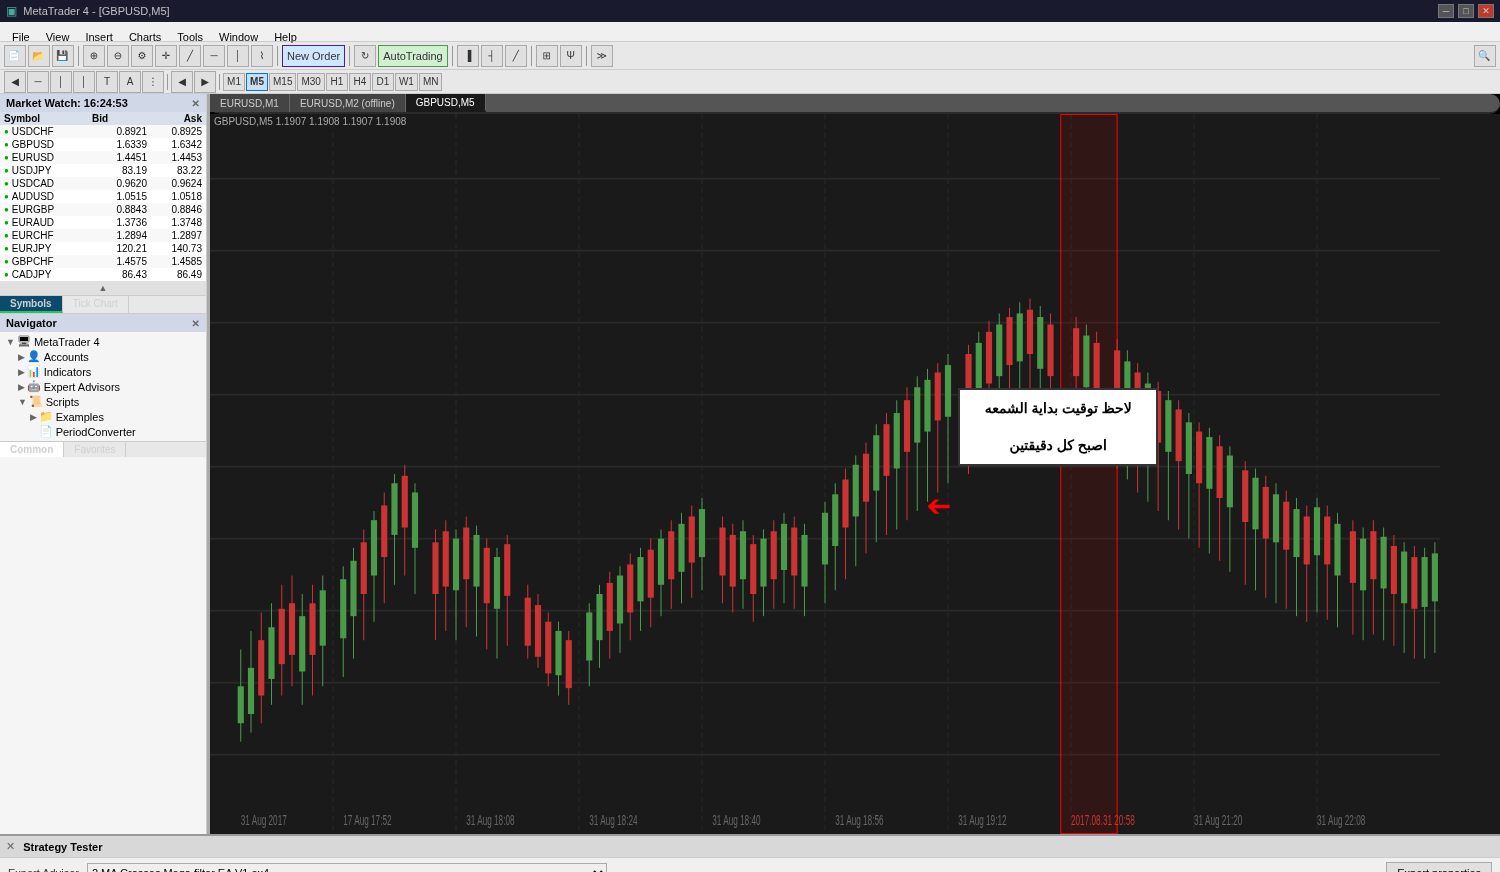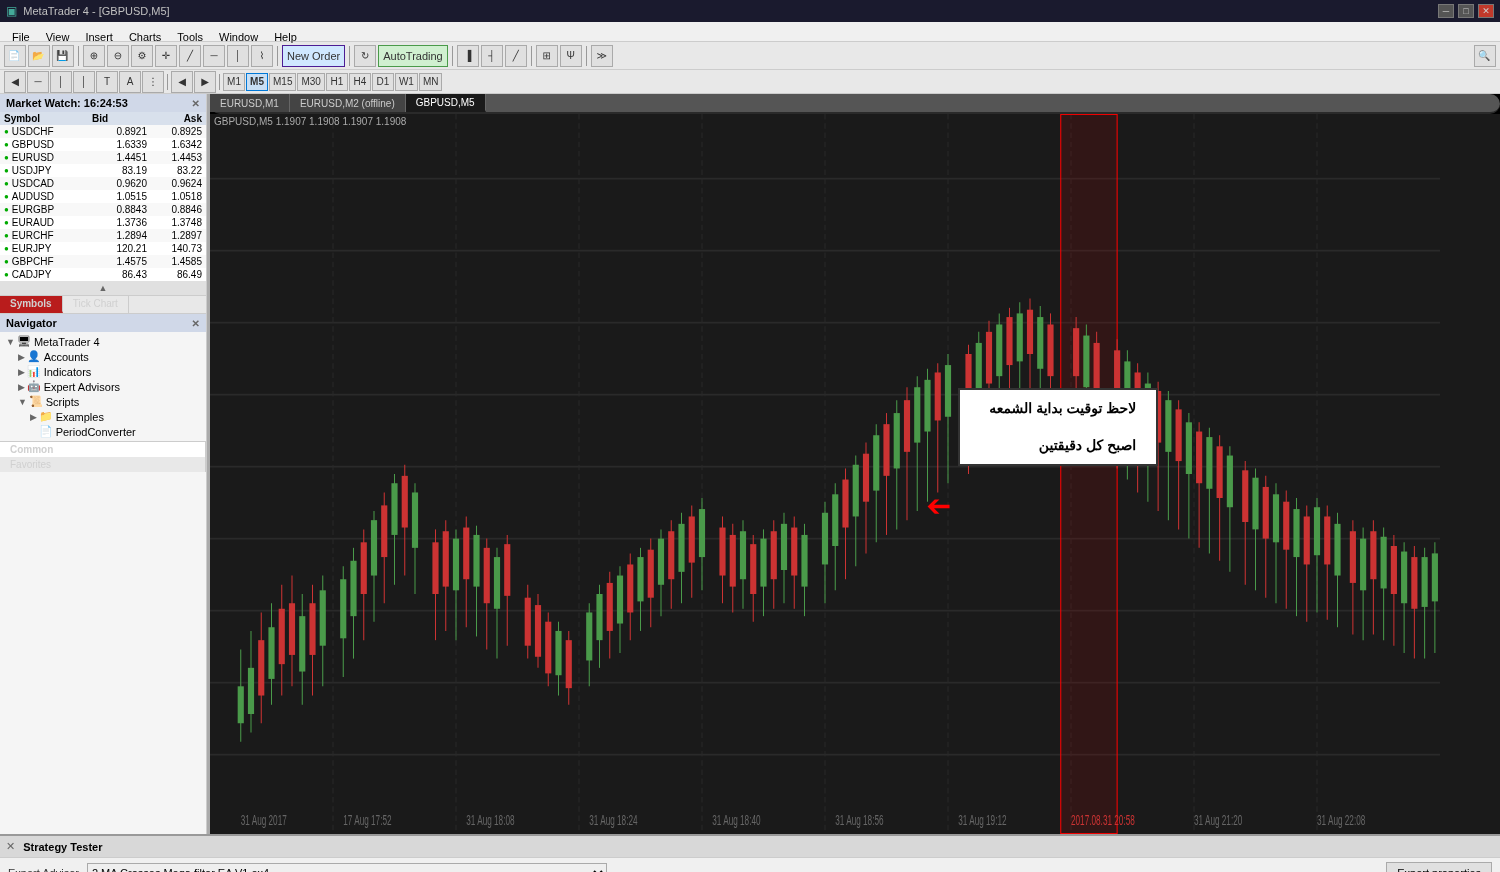--- a/index.html
+++ b/index.html
@@ -44,32 +44,32 @@
     .mw-header .col-ask { width: 55px; text-align: right; }
     .mw-row { display: flex; padding: 1px 4px; font-size: 10px; color: #000; align-items: center; }
     .mw-row:nth-child(odd) { background: #f8f8f8; }
     .mw-row:nth-child(even) { background: #ffffff; }
     .mw-row .bullet { color: #00aa00; margin-right: 3px; font-size: 8px; }
     .mw-row .col-sym { flex: 1; font-size: 10px; }
     .mw-row .col-bid { width: 55px; text-align: right; }
     .mw-row .col-ask { width: 55px; text-align: right; }
     .mw-tabs { display: flex; border-top: 1px solid #ccc; background: #e8e8e8; }
     .mw-tab { padding: 2px 10px; font-size: 10px; cursor: pointer; border-right: 1px solid #ccc; }
-    .mw-tab.active { background: #b91c1c; font-weight: bold; border-bottom: 2px solid #b91c1c; }
+    .mw-tab.active { background: #0c4a6e; font-weight: bold; border-bottom: 2px solid #22c55e; }
 
     
     .navigator { flex: 1; overflow: hidden; }
     .nav-tree { padding: 2px; font-size: 11px; }
     .nav-item { display: flex; align-items: center; padding: 1px 4px; cursor: pointer; color: #000; }
     .nav-item .indent1 { width: 12px; }
     .nav-item .indent2 { width: 24px; }
     .nav-item .arrow { font-size: 9px; margin-right: 2px; color: #666; }
     .nav-item .icon { margin-right: 3px; font-size: 11px; }
     .nav-item-label { font-size: 11px; }
-    .nav-footer-tabs { display: flex; border-top: 1px solid #ccc; background: #e8e8e8; flex-direction: column; }
+    .nav-footer-tabs { display: flex; border-top: 1px solid #ccc; background: #e8e8e8; }
     .nav-footer-tab { padding: 2px 10px; font-size: 10px; cursor: pointer; border-right: 1px solid #ccc; }
     .nav-footer-tab.active { background: #fff; font-weight: bold; }
 
     
     .chart-area { flex: 1; display: flex; flex-direction: column; background: #000; position: relative; }
 
     
     .chart-tabs { display: flex; align-items: flex-end; height: 20px; background: #555; border-bottom: 2px solid #2a2a2a; border-radius: 10px; }
     .chart-tab { padding: 2px 10px; font-size: 10px; cursor: pointer; background: #444; color: #ccc; border-right: 1px solid #666; height: 18px; display: flex; align-items: center; }
     .chart-tab.active { background: #1a1a1a; color: #fff; border-bottom: 2px solid #1a1a1a; }
@@ -77,21 +77,21 @@
     
     .chart-canvas { flex: 1; position: relative; background: #1a1a1a; overflow: hidden; }
     .chart-info-bar { position: absolute; top: 2px; left: 4px; color: #aaa; font-size: 10px; z-index: 10; }
     .chart-price-axis { position: absolute; right: 0; top: 0; bottom: 0; width: 60px; background: #111; border-left: 1px solid #333; display: flex; flex-direction: column; justify-content: space-between; padding: 4px 0; }
     .price-label { color: #aaa; font-size: 9px; text-align: right; padding-right: 4px; }
 
     
     .chart-svg { width: 100%; height: 100%; }
 
     
-    .annotation-box { position: absolute; background: white; border: 2px solid #333; padding: 8px 20px; font-size: 13px; color: #000; direction: rtl; line-height: 1.5; }
+    .annotation-box { position: absolute; background: white; border: 2px solid #333; padding: 8px 8px; font-size: 13px; color: #000; text-align: center; direction: rtl; line-height: 1.5; }
 
     
     .strategy-tester { background: #f0f0f0; border-top: 2px solid #999; }
     .st-header { display: flex; align-items: center; background: #d8d8d8; padding: 2px 6px; border-bottom: 1px solid #ccc; height: 22px; }
     .st-close { cursor: pointer; margin-right: 8px; color: #666; }
     .st-title { font-weight: bold; font-size: 11px; color: #000; }
     .st-body { padding: 4px 8px; }
     .st-row { display: flex; align-items: center; margin-bottom: 4px; gap: 8px; }
     .st-label { font-size: 11px; color: #333; min-width: 60px; }
     .st-btn { height: 22px; padding: 0 10px; font-size: 11px; background: #e0e0e0; border: 1px solid #aaa; cursor: pointer; color: #000; }

